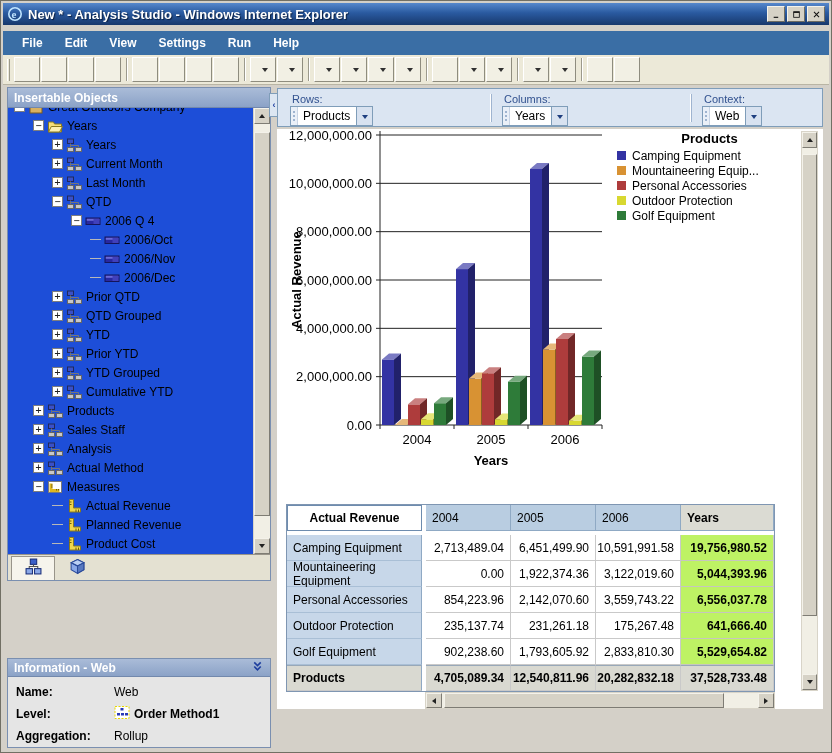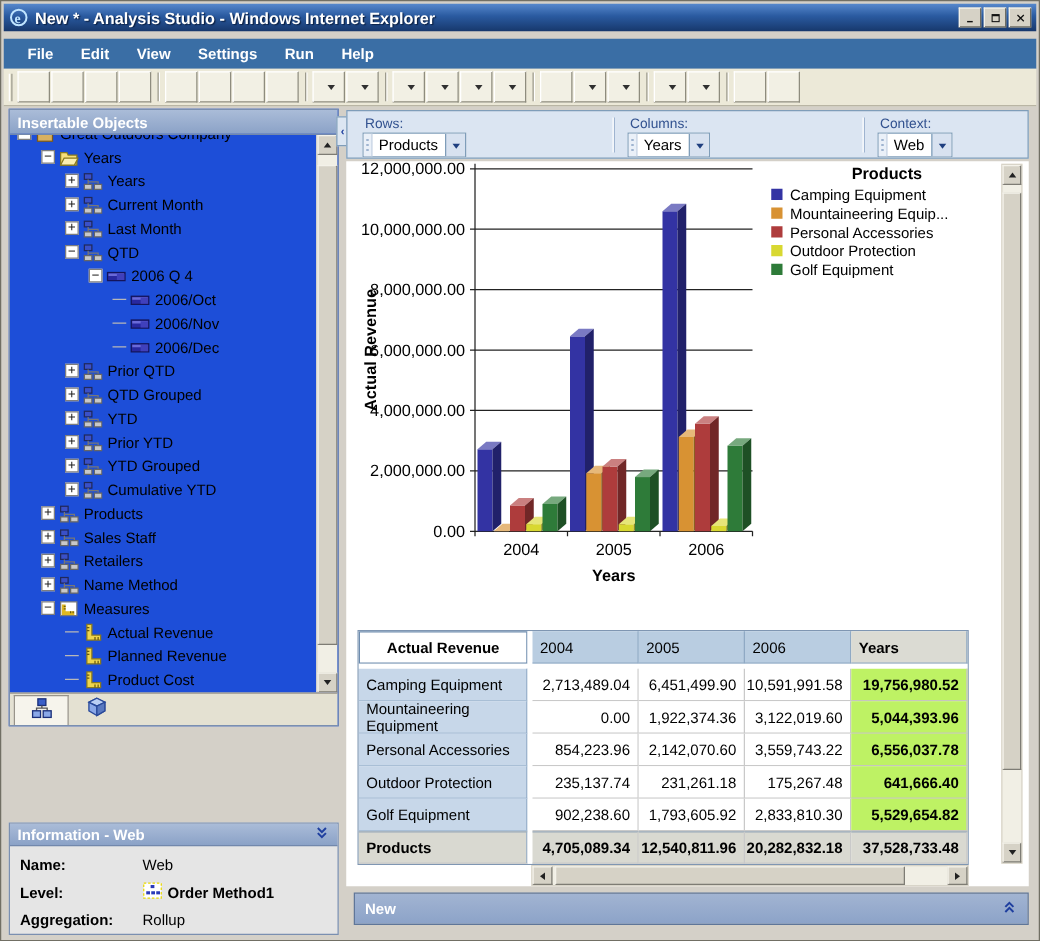--- a/index.html
+++ b/index.html
@@ -512,31 +512,31 @@
             <span>Sales Staff</span>
           </div>
           <div class="tree-row" style="padding-left: 25px;">
             <span class="tgl">+</span>
             <span class="t-ico"><svg viewBox="0 0 16 16" xmlns="http://www.w3.org/2000/svg">
                 <rect x="1.5" y="2" width="6" height="4.5" fill="#3A50C8" stroke="#20285a"></rect>
                 <path d="M4.5 6.5v2h8v1.5M4.5 8.5v2" stroke="#777" fill="none"></path>
                 <rect x="1.5" y="10.5" width="6" height="4" fill="#C8C8C8" stroke="#666"></rect>
                 <rect x="9.5" y="10.5" width="6" height="4" fill="#C8C8C8" stroke="#666"></rect>
               </svg></span>
-            <span>Retailers</span>
+            <span>Analysis</span>
           </div>
           <div class="tree-row" style="padding-left: 25px;">
             <span class="tgl">+</span>
             <span class="t-ico"><svg viewBox="0 0 16 16" xmlns="http://www.w3.org/2000/svg">
                 <rect x="1.5" y="2" width="6" height="4.5" fill="#3A50C8" stroke="#20285a"></rect>
                 <path d="M4.5 6.5v2h8v1.5M4.5 8.5v2" stroke="#777" fill="none"></path>
                 <rect x="1.5" y="10.5" width="6" height="4" fill="#C8C8C8" stroke="#666"></rect>
                 <rect x="9.5" y="10.5" width="6" height="4" fill="#C8C8C8" stroke="#666"></rect>
               </svg></span>
-            <span>Name Method</span>
+            <span>Actual Method</span>
           </div>
           <div class="tree-row" style="padding-left: 25px;">
             <span class="tgl">−</span>
             <span class="t-ico"><svg viewBox="0 0 16 16" xmlns="http://www.w3.org/2000/svg">
                 <rect x="1.5" y="2.5" width="13" height="11" fill="#fff" stroke="#7a7a7a"></rect>
                 <path d="M4 4.5v7h8.5" stroke="#E0B820" stroke-width="3" fill="none"></path>
                 <path d="M4 6h1.5M4 8h1.5M9.5 11.5V10M11.5 11.5V10" stroke="#6a5a10"></path>
               </svg></span>
             <span>Measures</span>
           </div>
@@ -903,21 +903,14 @@
         </div>
       <div class="sb-track">
         <div class="sb-thumb"></div>
       </div>
       <div class="sb-btn">
           <i class="tri-r"></i>
         </div>
     </div>
   </div>
 
-  <div id="newbar">
-    <span>New</span>
-    <span class="sp"></span>
-    <span class="chev" id="new-chev"><svg viewBox="0 0 16 16" xmlns="http://www.w3.org/2000/svg">
-          <path d="M4 13l4-4 4 4M4 8l4-4 4 4" fill="none" stroke="#1F3F9F" stroke-width="2"></path>
-        </svg></span>
-  </div>
 
 </div>
 
 </body></html>

